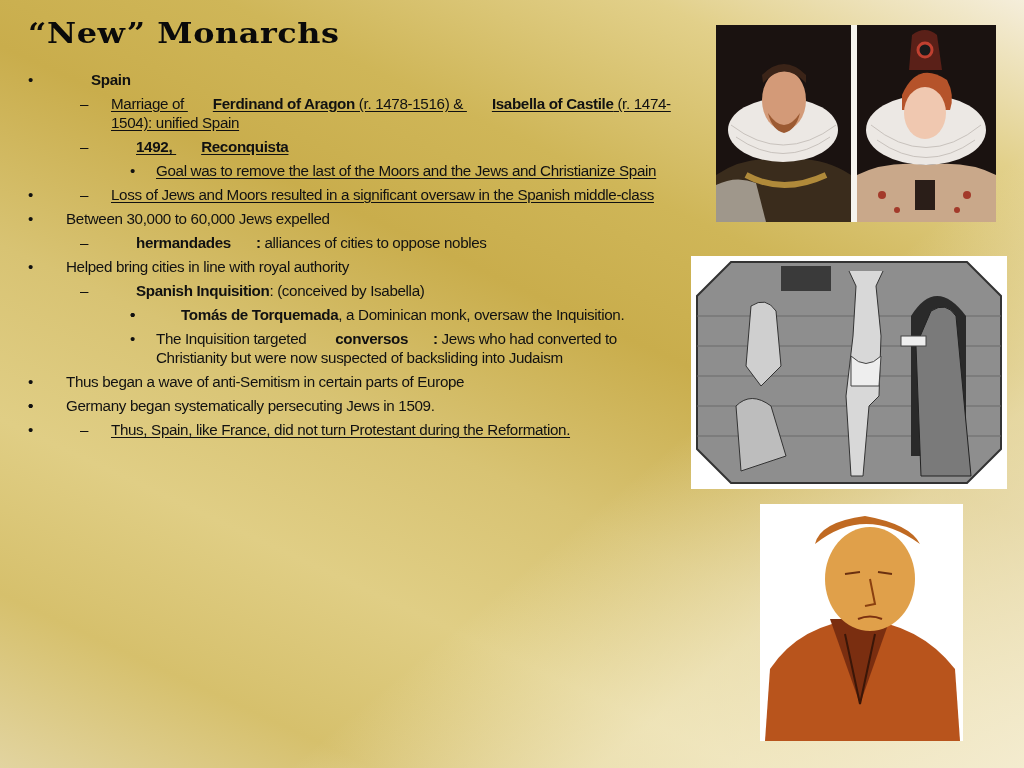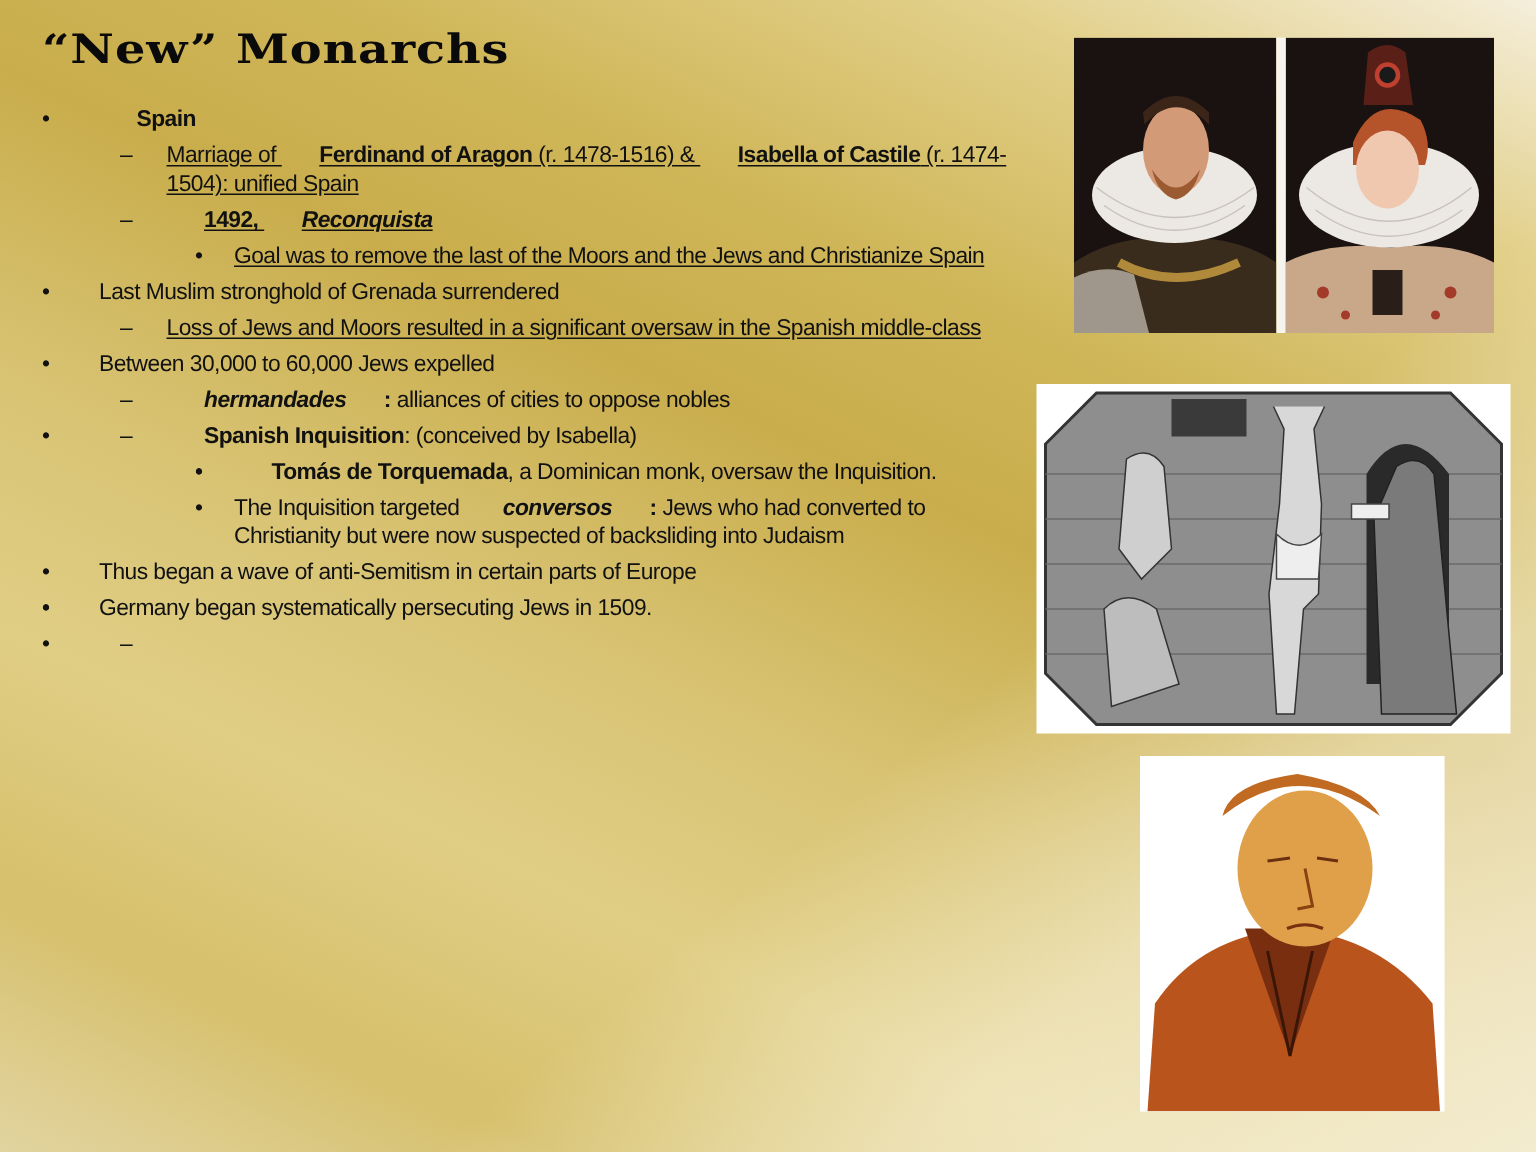--- a/index.html
+++ b/index.html
@@ -25,49 +25,49 @@
   .item { position: relative; margin-bottom: 5px; }
   .item .marker { position: absolute; }
   .lvl1 { padding-left: 66px; }
   .lvl1 .marker { left: 28px; }
   .lvl2 { padding-left: 111px; padding-right: 20px; }
   .lvl2 .marker { left: 80px; }
   .lvl3 { padding-left: 156px; padding-right: 28px; }
   .lvl3 .marker { left: 130px; }
   .u { text-decoration: underline; text-underline-offset: 2px; }
   .b { font-weight: bold; margin-left: 25px; }
-  .i { font-style: italic; }
+  .i { }
   .pic { position: absolute; overflow: hidden; }
   .pic svg { display: block; width: 100%; height: 100%; }
 </style>
 </head>
 <body>
 
 <div>
   <div class="slide-title">“New” Monarchs</div>
 
   <div class="content" id="bullet-list">
       <div class="item lvl1"><span class="marker">•</span><span><span class="b">Spain</span></span></div>
       <div class="item lvl2"><span class="marker">–</span><span class="u"><span class="">Marriage of </span><span class="b">Ferdinand of Aragon</span><span class=""> (r. 1478-1516) &amp; </span><span class="b">Isabella of Castile</span><span class=""> (r. 1474-1504): unified Spain</span></span></div>
       <div class="item lvl2"><span class="marker">–</span><span class="u"><span class="b">1492, </span><span class="b i">Reconquista</span></span></div>
       <div class="item lvl3"><span class="marker">•</span><span class="u"><span class="">Goal was to remove the last of the Moors and the Jews and Christianize Spain</span></span></div>
-      <div class="item lvl1"><span class="marker">•</span><span><span class="">Last Muslim stronghold of Grenada surrendered</span></span></div>
+      <div class="item lvl1"><span class="marker">•</span></div>
       <div class="item lvl2"><span class="marker">–</span><span class="u"><span class="">Loss of Jews and Moors resulted in a significant oversaw in the Spanish middle-class</span></span></div>
       <div class="item lvl1"><span class="marker">•</span><span><span class="">Between 30,000 to 60,000 Jews expelled</span></span></div>
       <div class="item lvl2"><span class="marker">–</span><span><span class="b i">hermandades</span><span class="b">:</span><span class=""> alliances of cities to oppose nobles</span></span></div>
-      <div class="item lvl1"><span class="marker">•</span></div>
+      <div class="item lvl1"><span class="marker">•</span><span><span class="">Helped bring cities in line with royal authority</span></span></div>
       <div class="item lvl2"><span class="marker">–</span><span><span class="b">Spanish Inquisition</span><span class="">: (conceived by Isabella)</span></span></div>
       <div class="item lvl3"><span class="marker">•</span></div>
       <div class="item lvl3"><span class="marker">•</span><span><span class="b">Tomás de Torquemada</span><span class="">, a Dominican monk, oversaw the Inquisition.</span></span></div>
       <div class="item lvl3"><span class="marker">•</span><span><span class="">The Inquisition targeted </span><span class="b i">conversos</span><span class="b">:</span><span class=""> Jews who had converted to Christianity but were now suspected of backsliding into Judaism</span></span></div>
       <div class="item lvl1"><span class="marker">•</span><span><span class="">Thus began a wave of anti-Semitism in certain parts of Europe</span></span></div>
       <div class="item lvl1"><span class="marker">•</span></div>
       <div class="item lvl1"><span class="marker">•</span><span><span class="">Germany began systematically persecuting Jews in 1509.</span></span></div>
       <div class="item lvl1"><span class="marker">•</span></div>
-      <div class="item lvl2"><span class="marker">–</span></div>
+      <div class="item lvl2"><span class="marker">–</span><span class="u"><span class="">Thus, Spain, like France, did not turn Protestant during the Reformation.</span></span></div>
     </div>
 
   <div class="pic" style="left:716px;top:25px;width:135px;height:197px;">
     <svg viewBox="0 0 135 197" preserveAspectRatio="none">
       <rect width="135" height="197" fill="#1a1210"></rect>
       <path d="M0 150 Q30 130 67 135 Q105 130 135 150 L135 197 L0 197Z" fill="#3a2c1c"></path>
       <path d="M0 160 Q20 150 40 158 L50 197 L0 197Z" fill="#b9b3a8" opacity="0.8"></path>
       <path d="M30 150 Q67 170 110 150" stroke="#b08a3a" stroke-width="6" fill="none"></path>
       <g fill="#ece8e4">
         <ellipse cx="67" cy="105" rx="55" ry="32"></ellipse>

